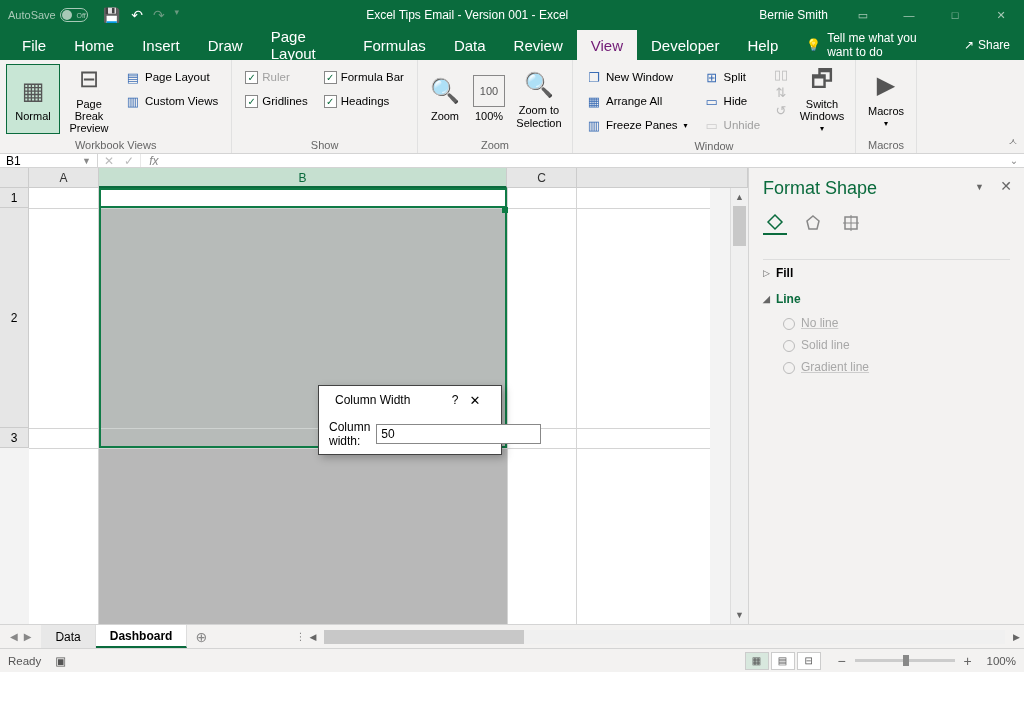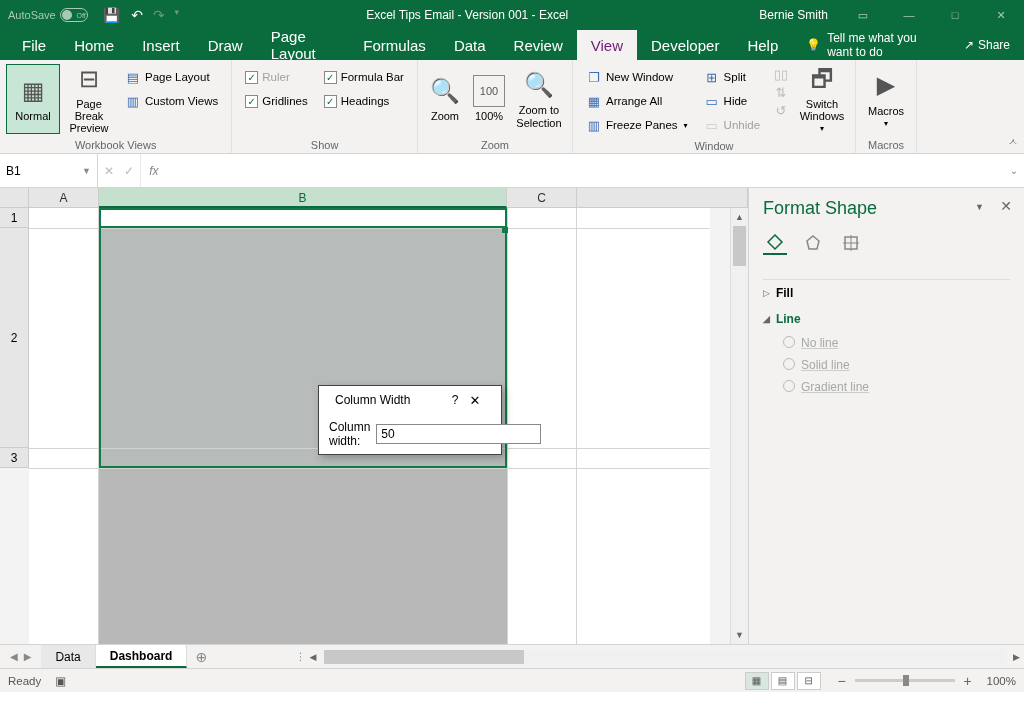--- a/index.html
+++ b/index.html
@@ -34,21 +34,21 @@
 .rib-big.active { background: #c8e6d5; border: 1px solid #0a6b3d; }
 .rib-big-icon { width: 32px; height: 32px; display: flex; align-items: center; justify-content: center; font-size: 24px; color: #555; }
 .rib-col { display: flex; flex-direction: column; gap: 2px; padding: 2px 4px; }
 .rib-item { display: flex; align-items: center; gap: 4px; font-size: 11.5px; cursor: pointer; height: 22px; padding: 0 3px; }
 .rib-item.disabled { color: #a0a0a0; }
 .rib-check { width: 13px; height: 13px; border: 1px solid #888; display: inline-flex; align-items: center; justify-content: center; font-size: 10px; color: #0a6b3d; background:#fff;}
 .rib-collapse { position: absolute; right: 6px; bottom: 4px; font-size: 10px; color: #666; cursor: pointer; }
 .rib-small-icon { width: 16px; height: 16px; display:inline-flex; align-items:center; justify-content:center; font-size:13px; color:#3b6db5;}
 
 
-.namebox-row { height: 34px; border-bottom: 1px solid #d4d4d4; display: flex; align-items: stretch; background:#fff;}
+.namebox-row { height: 14px; border-bottom: 1px solid #d4d4d4; display: flex; align-items: stretch; background:#fff;}
 .namebox { width: 98px; border-right: 1px solid #d4d4d4; display: flex; align-items: center; padding: 0 6px; font-size: 12px; }
 .namebox-dd { margin-left: auto; color: #888; font-size: 9px; }
 .fx-controls { display: flex; align-items: center; padding: 0 6px; gap: 10px; color: #bbb; border-right: 1px solid #e8e8e8; }
 .fx-label { font-style: italic; color: #888; padding: 0 8px; display:flex; align-items:center;}
 .formula-input { flex: 1; border: none; outline: none; padding: 0 6px; }
 .formula-expand { width: 20px; display:flex; align-items:center; justify-content:center; color:#888; cursor:pointer; font-size:10px;}
 
 
 .sheet-wrap { display: flex; height: 456px; }
 .sheet-area { flex: 1; display: flex; flex-direction: column; position: relative; background:#fff;}
@@ -80,21 +80,21 @@
 .pane-title { font-size: 18px; color: #0a6b3d; font-weight: normal; margin-bottom: 12px; }
 .pane-close { position:absolute; top:10px; right:12px; font-size:14px; color:#666; cursor:pointer;}
 .pane-dd { position:absolute; top:14px; right:40px; font-size:9px; color:#666; cursor:pointer;}
 .pane-icons { display:flex; gap:14px; margin-bottom:14px; padding-bottom:10px;}
 .pane-icon { width:24px; height:24px; cursor:pointer; display:flex; align-items:center; justify-content:center;}
 .pane-icon.active { border-bottom:2px solid #0a6b3d;}
 .pane-section { padding:6px 0; font-size:12px; cursor:pointer; display:flex; align-items:center; gap:6px;}
 .pane-section .arrow { font-size:9px; color:#666;}
 .pane-section.expanded { color:#0a6b3d; font-weight:bold;}
 .pane-options { padding-left:20px;}
-.pane-radio { display:flex; align-items:flex-start; gap:6px; padding:4px 0; font-size:12px; color:#a8a8a8; cursor:pointer;}
+.pane-radio { display:flex; align-items:flex-end; gap:6px; padding:4px 0; font-size:12px; color:#a8a8a8; cursor:pointer;}
 .pane-radio-circle { width:12px; height:12px; border:1px solid #bbb; border-radius:50%;}
 
 
 .sheet-tabs-row { height:24px; background:#f3f2f1; border-top:1px solid #d4d4d4; display:flex; align-items:stretch;}
 .tab-nav { display:flex; align-items:center; gap:6px; padding:0 10px; color:#888; font-size:10px;}
 .tab-nav span{cursor:pointer;}
 .sheet-tab { padding:0 14px; display:flex; align-items:center; font-size:12px; cursor:pointer; border-right:1px solid #ddd; background:#e8e8e8;}
 .sheet-tab.active { background:#fff; border-bottom:2px solid #0a6b3d; font-weight:bold;}
 .add-sheet { width:28px; display:flex; align-items:center; justify-content:center; color:#888; cursor:pointer; font-size:14px;}
 .h-scroll { flex:1; display:flex; align-items:center; margin-left:80px;}
@@ -387,21 +387,21 @@
         <span class="arrow">◢</span>
         <span>Line</span>
       </div>
     <div class="pane-options">
       <div class="pane-radio">
           <span class="pane-radio-circle"></span>
           <span style="text-decoration:underline;text-decoration-color:#ccc">No line</span>
         </div>
       <div class="pane-radio">
           <span class="pane-radio-circle"></span>
-          <span style="text-decoration:underline;text-decoration-color:#ccc">Solid line</span>
+          <span style="text-decoration-color:#ccc">Solid line</span>
         </div>
       <div class="pane-radio">
           <span class="pane-radio-circle"></span>
           <span style="text-decoration:underline;text-decoration-color:#ccc">Gradient line</span>
         </div>
     </div>
   </div>
 </div>
 
 <div class="sheet-tabs-row">

